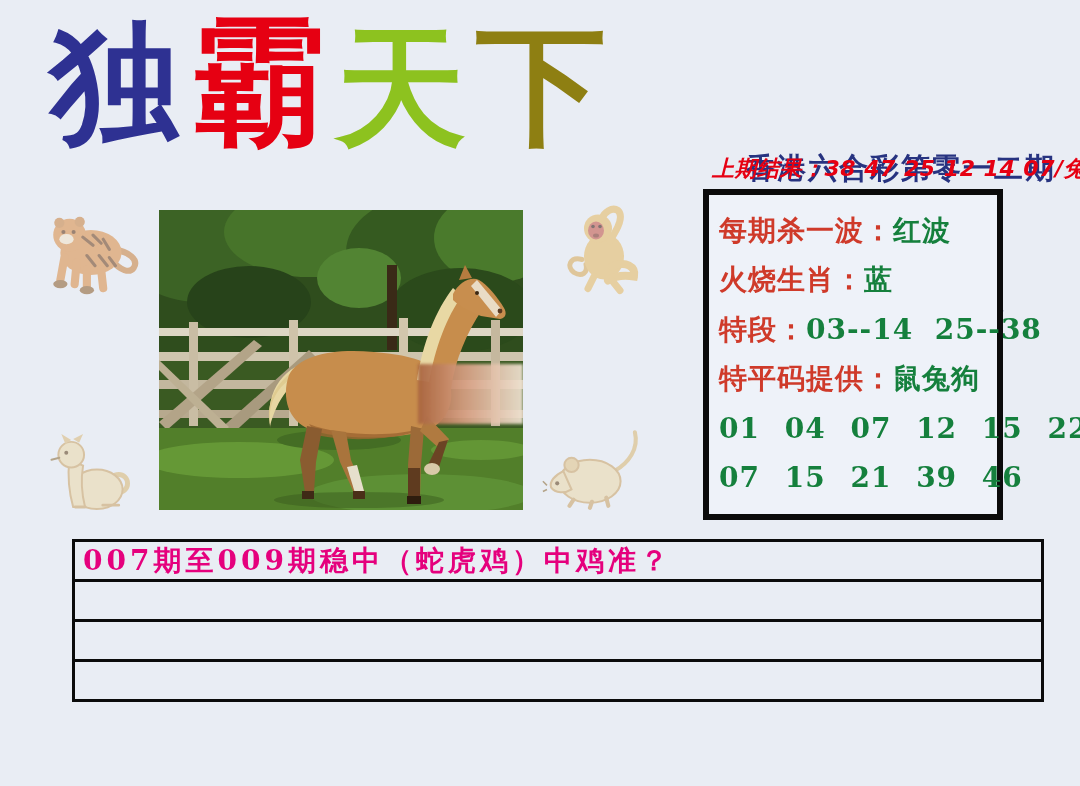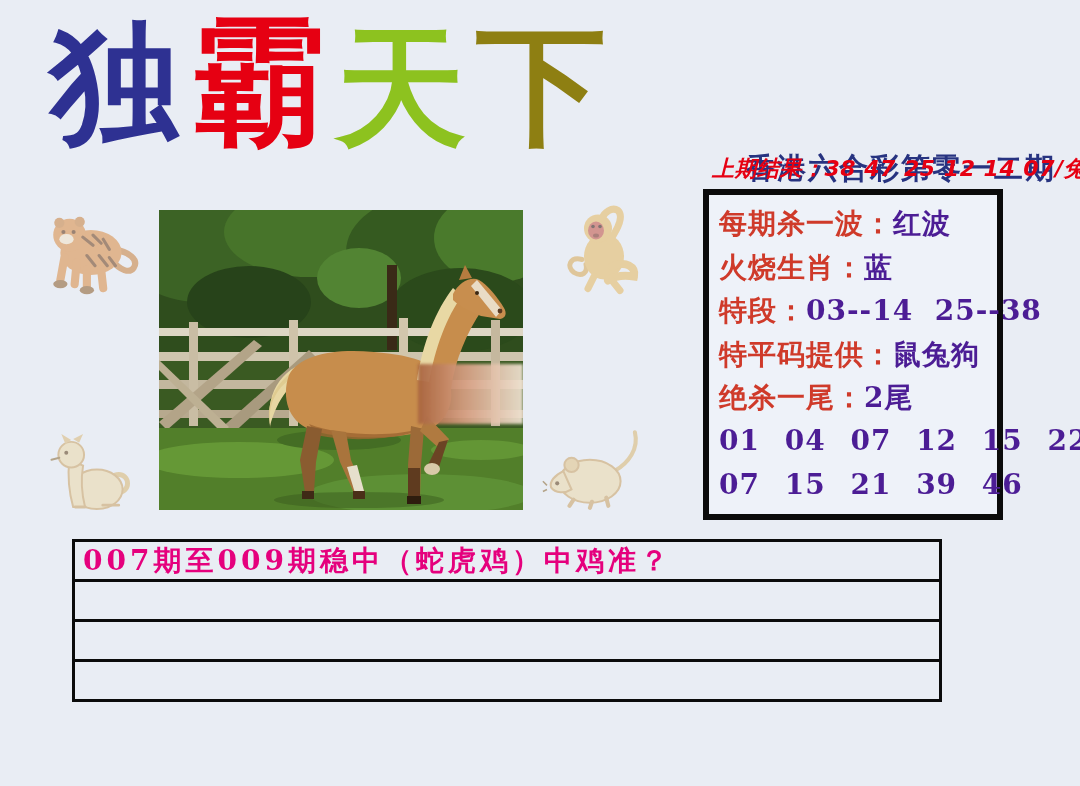--- a/index.html
+++ b/index.html
@@ -47,25 +47,25 @@
   .info-box{
     position:absolute;left:703px;top:189px;width:300px;height:331px;
     box-sizing:border-box;border:6px solid #0b0b0b;background:#eef2f9;
     padding:4px 10px;display:flex;flex-direction:column;justify-content:space-evenly;
   }
   .ib-row{
     font-family:"DejaVu Serif",serif;font-weight:bold;
     font-size:28px;line-height:36px;white-space:pre;letter-spacing:1px;
   }
   .ib-label{color:#cf3a2a;}
-  .ib-value{color:#4c1d95;}
+  .ib-value{color:#15803d;}
   .ib-row.nums .ib-value{word-spacing:14px;}
   
   .tips{
-    position:absolute;left:72px;top:539px;width:870px;
+    position:absolute;left:72px;top:539px;width:972px;
     box-sizing:border-box;border:3px solid #0b0b0b;background:#e9edf4;
   }
   .tt-row{
     height:37px;border-bottom:3px solid #0b0b0b;
     display:flex;align-items:center;padding-left:8px;box-sizing:content-box;
   }
   .tt-row:last-child{border-bottom:none;}
   .tt-text{
     font-family:"DejaVu Serif",serif;font-weight:bold;
     font-size:28px;color:#e5007d;letter-spacing:4px;white-space:pre;
@@ -223,21 +223,20 @@
       <path d="M4,62 L0,58 M4,66 L0,68" stroke="#8a6a34" stroke-width="1.5"></path>
       <path d="M30,76 L26,82 M48,78 L46,84 M62,74 L64,82" stroke="#c9a060" stroke-width="4" stroke-linecap="round"></path>
     </svg>
   </div>
 
   <div class="info-box">
     <div class="ib-row"><span class="ib-label">每期杀一波：</span><span class="ib-value">红波</span></div>
     <div class="ib-row"><span class="ib-label">火烧生肖：</span><span class="ib-value">蓝</span></div>
     <div class="ib-row"><span class="ib-label">特段：</span><span class="ib-value">03--14  25--38</span></div>
     <div class="ib-row"><span class="ib-label">特平码提供：</span><span class="ib-value">鼠兔狗</span></div>
-    <div class="ib-row"><span class="ib-label">绝杀一尾：</span><span class="ib-value">2尾</span></div>
     <div class="ib-row nums"><span class="ib-label"></span><span class="ib-value">01 04 07 12 15 22</span></div>
     <div class="ib-row nums"><span class="ib-label"></span><span class="ib-value">07 15 21 39 46</span></div>
   </div>
 
   <div class="tips">
     <div class="tt-row">
         <span class="tt-text">007期至009期稳中（蛇虎鸡）中鸡准？</span>
       </div>
     <div class="tt-row">
         <span class="tt-text"></span>

